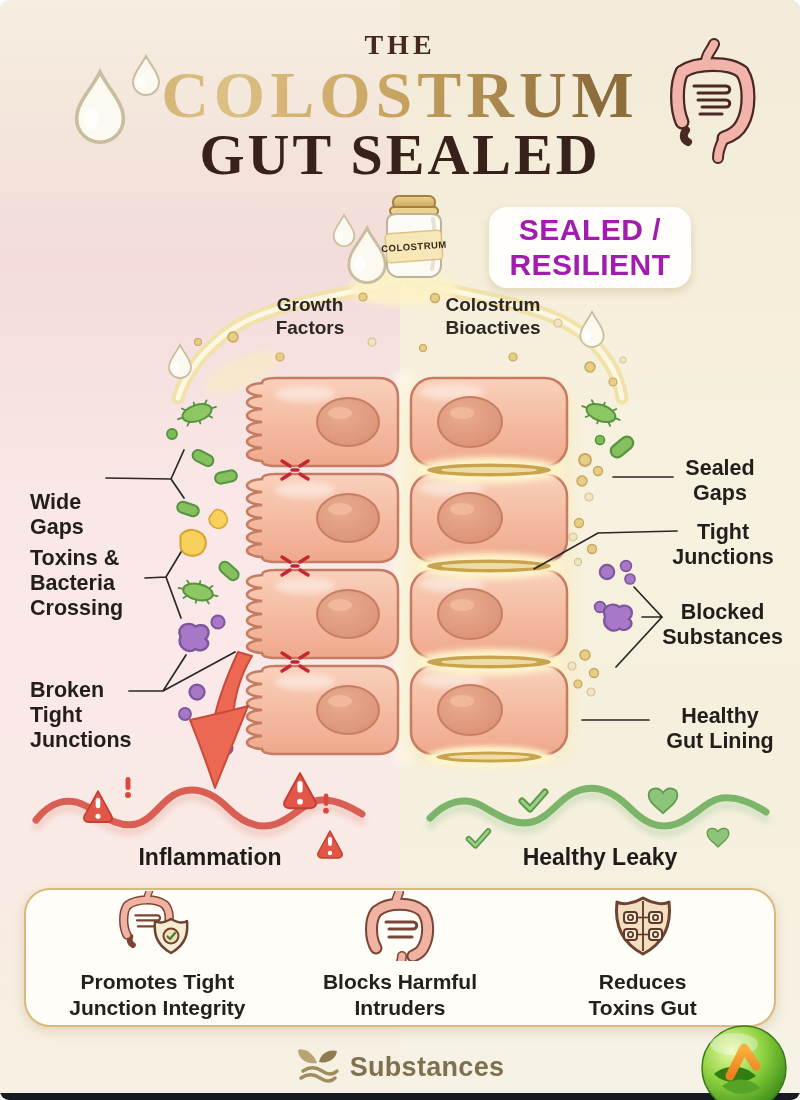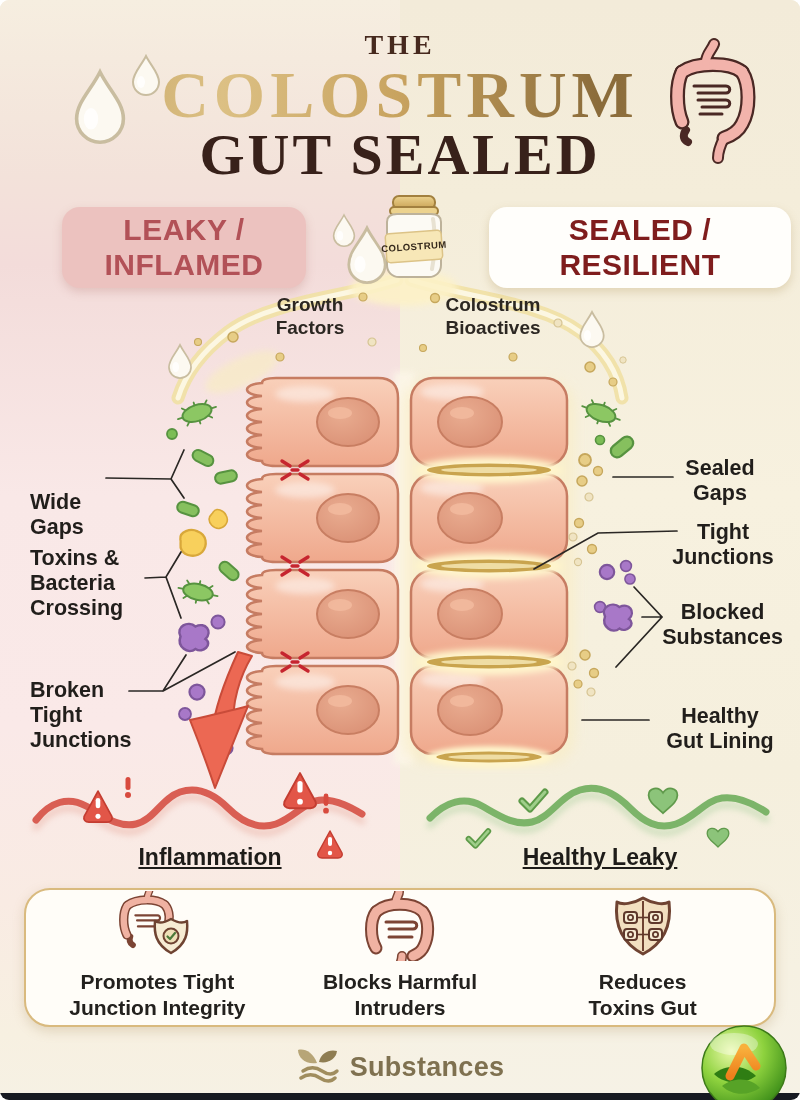--- a/index.html
+++ b/index.html
@@ -17,26 +17,26 @@
   .t-main{left:0;top:62px;width:800px;text-align:center;
     font:700 66px/1 "Liberation Serif",serif;letter-spacing:5px;
     background:linear-gradient(97deg,#bd9a5a 0%,#dcc084 28%,#c8a35f 50%,#8a6b3a 75%,#a8894f 100%);
     -webkit-background-clip:text;background-clip:text;color:transparent;}
   .t-sub{left:0;top:126px;width:800px;text-align:center;
     font:700 58px/1 "Liberation Serif",serif;letter-spacing:3px;color:#38211a;}
   .badge{border-radius:18px;text-align:center;display:flex;align-items:center;justify-content:center;
     font:700 30px/1.15 "Liberation Sans",sans-serif;letter-spacing:.5px;}
   .badge-left{left:62px;top:207px;width:244px;height:81px;background:#ecc2bf;color:#b25157;
     box-shadow:0 4px 10px rgba(180,120,110,.28);}
-  .badge-right{left:489px;top:207px;width:302px;height:81px;background:#fffefb;color:#7f1d1d;
+  .badge-right{left:489px;top:207px;width:202px;height:81px;background:#fffefb;color:#a21caf;
     box-shadow:0 4px 10px rgba(170,140,80,.28);}
   .flowlab{font:700 19px/1.2 "Liberation Sans",sans-serif;color:#2c2722;text-align:center;}
   .ann{font:700 21.5px/1.16 "Liberation Sans",sans-serif;color:#211e1b;}
   .ann-r{text-align:center;}
-  .outcome{font:700 23px/1 "Liberation Sans",sans-serif;color:#1e1c19;text-align:center;text-decoration:underline;}
+  .outcome{font:700 23px/1 "Liberation Sans",sans-serif;color:#1e1c19;text-align:center;}
   .card{left:24px;top:888px;width:752px;height:139px;background:#fffdf8;
     border:2.5px solid #d9ba7e;border-radius:26px;box-sizing:border-box;
     box-shadow:0 4px 12px rgba(170,140,90,.28);display:flex;align-items:center;justify-content:space-around;padding:4px 10px 8px;}
   .benefit{display:flex;flex-direction:column;align-items:center;gap:8px;width:33%;}
   .benefit-label{font:700 21px/1.2 "Liberation Sans",sans-serif;color:#23211e;text-align:center;}
   .footer{left:0;top:1048px;width:800px;display:flex;align-items:center;justify-content:center;gap:10px;}
   .brand{font:700 27px/1 "Liberation Sans",sans-serif;color:#7f7150;letter-spacing:.3px;}
   .bottombar{position:absolute;left:0;bottom:0;width:800px;height:7px;background:#171a21;z-index:3;}
   #sphere{position:absolute;left:698px;top:1022px;z-index:4;}
 </style>
@@ -343,22 +343,20 @@
         <path d="M-14,0 H14 C19,0 19,7 14,7 H-10"></path>
         <path d="M-12,14 H10"></path>
       </g>
     </g>
   </svg>
 
   <div class="abs t-the">THE</div>
   <div class="abs t-main">COLOSTRUM</div>
   <div class="abs t-sub">GUT SEALED</div>
 
-  <div class="abs badge badge-left pre">LEAKY /
-INFLAMED</div>
   <div class="abs badge badge-right pre">SEALED /
 RESILIENT</div>
 
   <svg class="abs" style="left:377px;top:195px;" width="74" height="86" viewBox="0 0 74 86">
     <defs>
       <linearGradient id="lidG" x1="0" y1="0" x2="0" y2="1">
         <stop offset="0" stop-color="#ecd28e"></stop>
           <stop offset="1" stop-color="#c9a254"></stop>
       </linearGradient>
     </defs>

